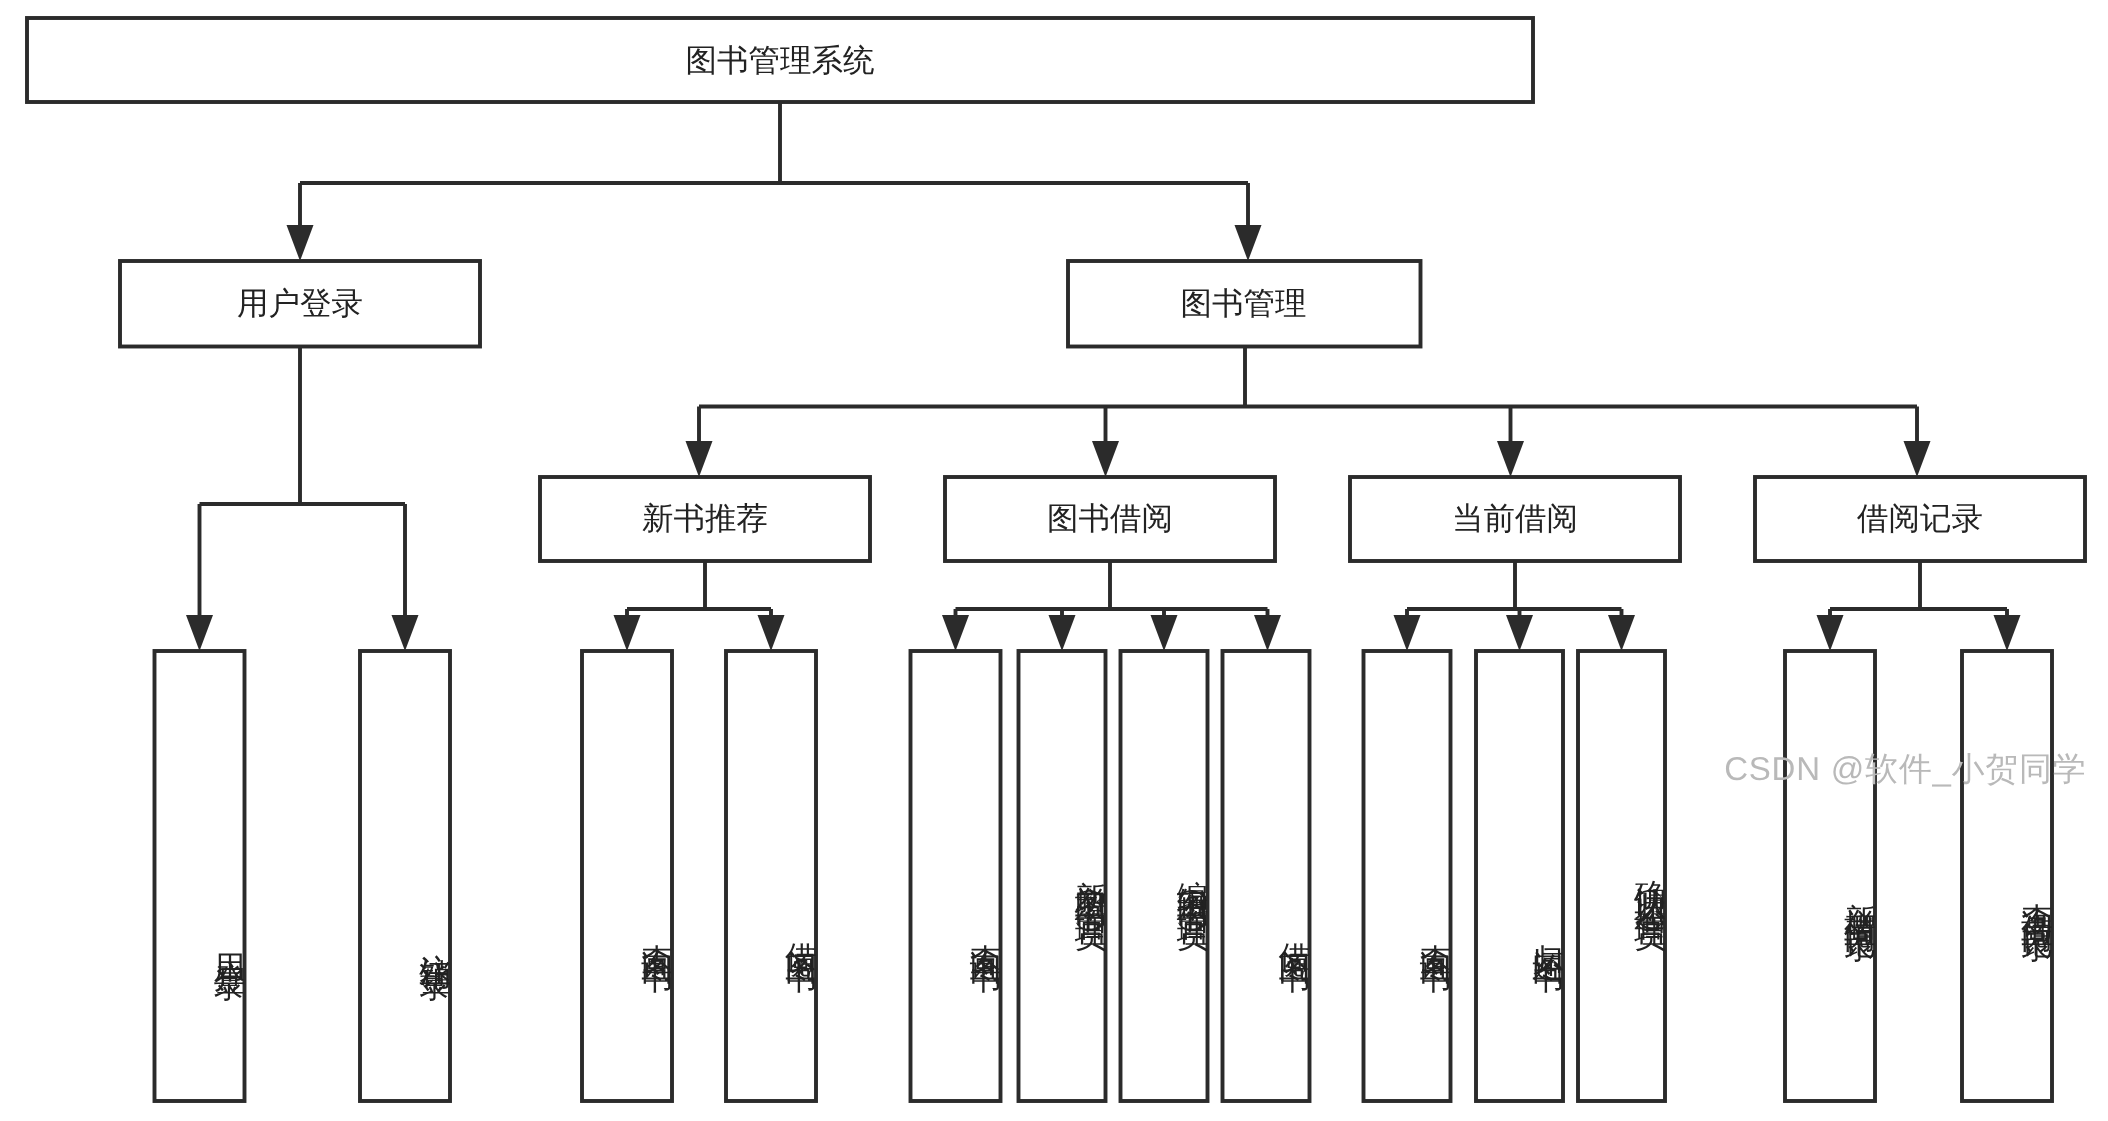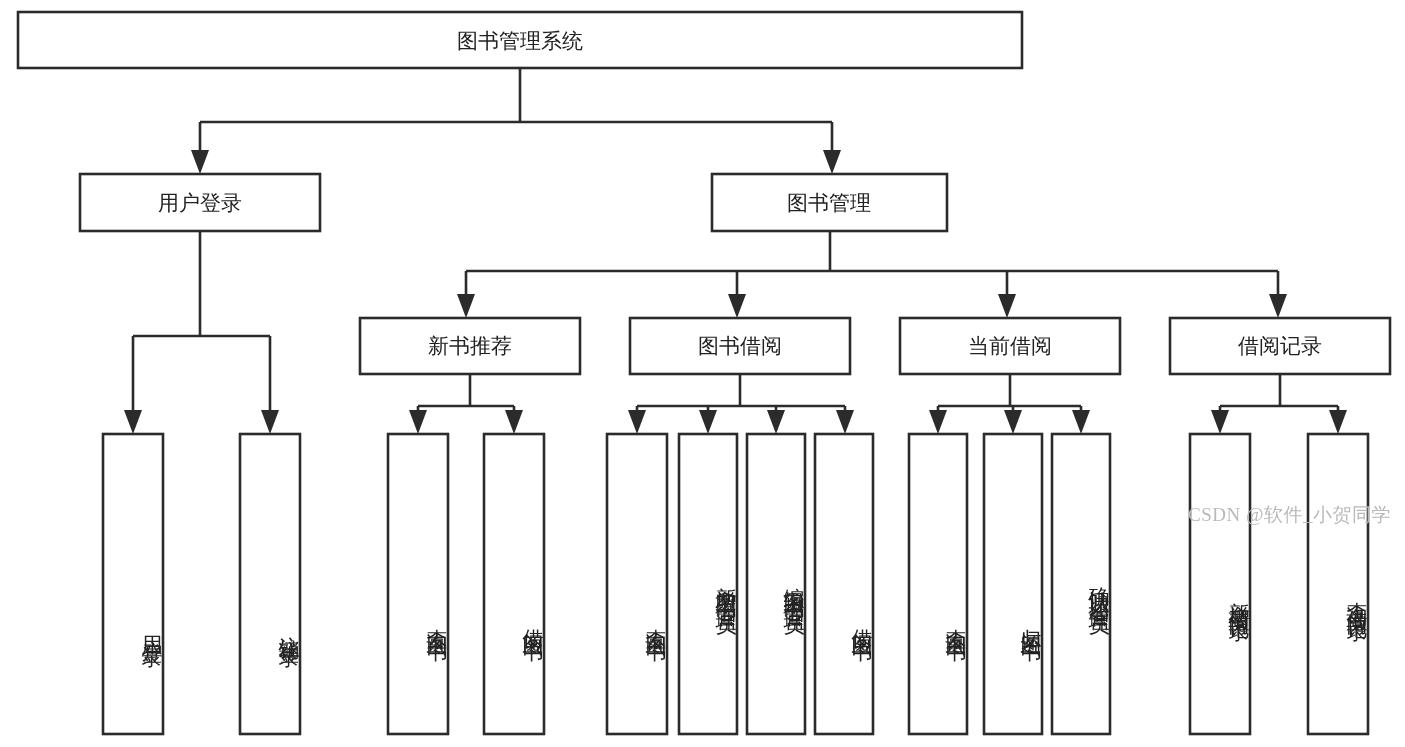--- a/index.html
+++ b/index.html
@@ -62,22 +62,22 @@
     text-align: center;
     display: flex;
     align-items: flex-start;
     justify-content: center;
     pointer-events: none;
   }
   .watermark {
     position: absolute;
     right: 14px;
     bottom: 6px;
-    font-family: Liberation Serif, serif;
-    font-size: 19px;
+    font-family: Liberation Sans, sans-serif;
+    font-size: 22px;
     color: #b9b9b9;
     letter-spacing: 0.5px;
     white-space: nowrap;
   }
 </style>
 </head>
 <body>
 
 <div id="diagram-root">
 

